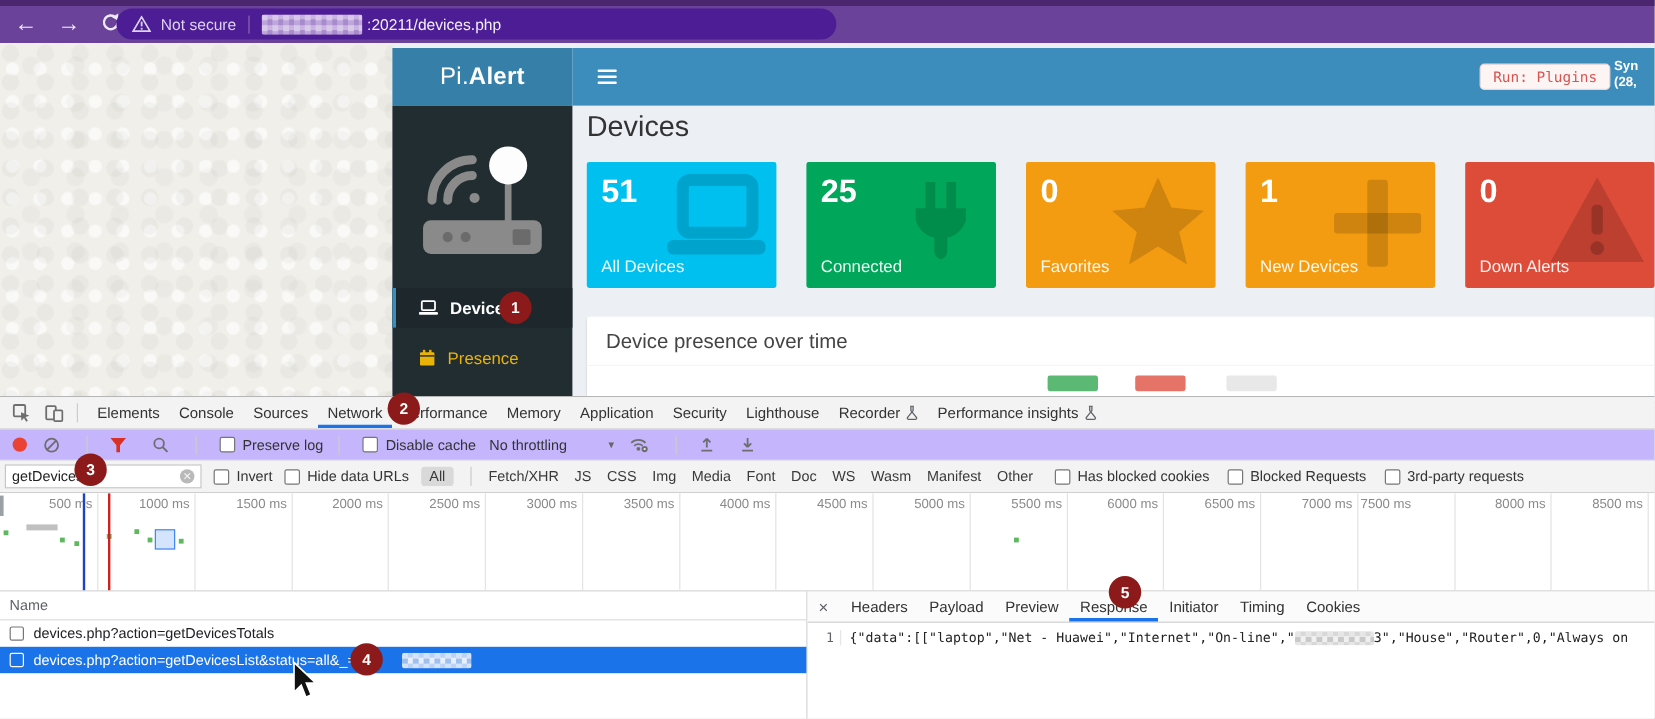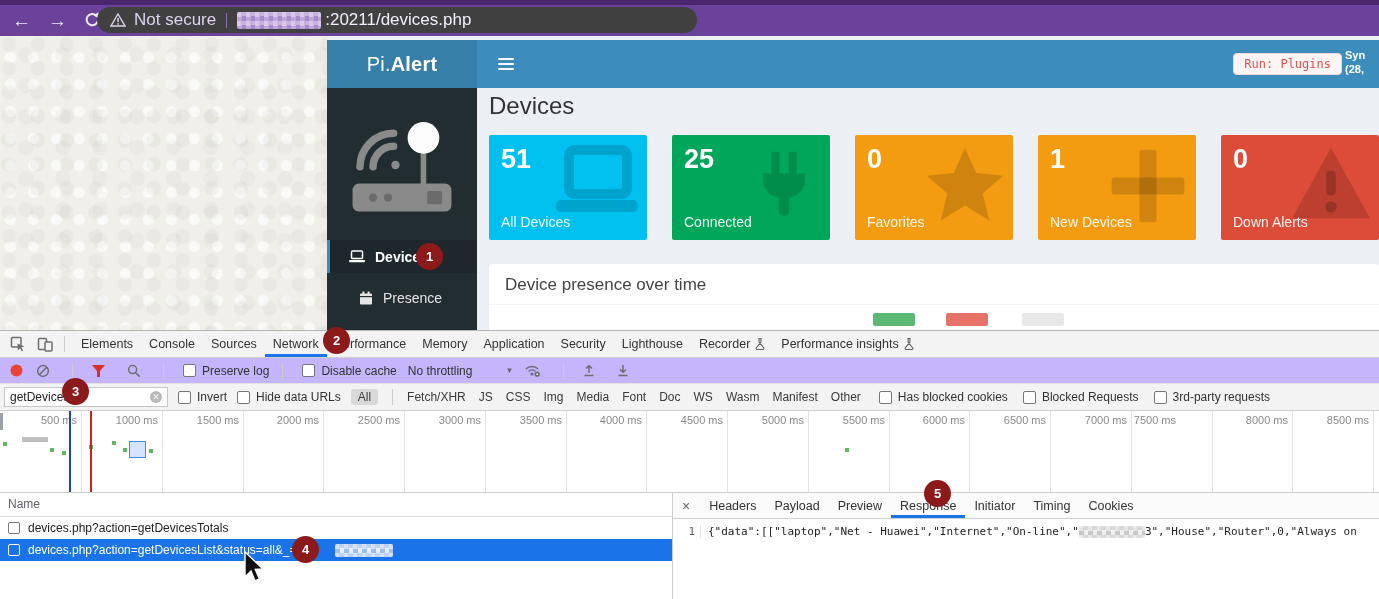--- a/index.html
+++ b/index.html
@@ -4,22 +4,22 @@
 <style>
   html,body{margin:0;padding:0;background:#888;}
   .screen{position:relative;width:1379px;height:599px;overflow:hidden;background:#fff;
           font-family:"Liberation Sans",sans-serif;-webkit-font-smoothing:antialiased;}
 
   
   .browser-bar{position:absolute;left:0;top:0;width:100%;height:36px;background:#6a4299;}
   .bb-strip{position:absolute;left:0;top:0;width:100%;height:5px;background:#49266e;}
   .bb-controls{position:absolute;left:12px;top:5px;height:31px;display:flex;align-items:center;gap:17px;}
   .nav-btn{color:#efeaf7;font-size:19px;line-height:1;cursor:default;}
-  .omnibox{position:absolute;left:97px;top:7px;width:600px;height:26px;border-radius:13px;background:#404040;
-           display:flex;align-items:center;color:#ddd3ee;font-size:17px;}
+  .omnibox{position:absolute;left:97px;top:7px;width:600px;height:26px;border-radius:13px;background:#4c1d95;
+           display:flex;align-items:center;color:#ddd3ee;font-size:13px;}
   .omni-divider{width:1px;height:15px;background:#8a6cb0;margin:0 10px;}
   .url-text{color:#f2eefb;}
 
   
   .mosaic{display:inline-block;border-radius:2px;filter:blur(.6px);
           background-image:conic-gradient(var(--m1) 25%, var(--m2) 0 50%, var(--m3) 0 75%, var(--m4) 0);
           background-size:9px 9px;}
   .mosaic-host{--m1:#c9b2e2;--m2:#a88bcc;--m3:#bfa6da;--m4:#d8c8ea;width:84px;height:17px;}
   .mosaic-row{--m1:#bcd3f5;--m2:#e8f0fe;--m3:#9fc0ee;--m4:#d4e3fa;width:58px;height:13px;vertical-align:middle;}
   .mosaic-resp{--m1:#d8d8d8;--m2:#f0f0f0;--m3:#c9c9c9;--m4:#e6e6e6;width:66px;height:12px;vertical-align:middle;}
@@ -37,22 +37,22 @@
   .logo b{font-weight:bold;}
   .navbar{flex:1;background:#3c8dbc;position:relative;}
   .hamburger{position:absolute;left:21px;top:18px;width:16px;cursor:pointer;}
   .hamburger div{height:2px;background:#fff;margin-bottom:3px;border-radius:1px;}
   .run-plugins{position:absolute;right:37px;top:13px;background:#fdf4f4;color:#d9534f;border:1px solid #efd7d7;
                font-family:"DejaVu Sans Mono",monospace;font-size:12px;padding:3px 10px;border-radius:4px;cursor:pointer;}
   .corner-text{position:absolute;right:-6px;top:8px;color:#fff;font-size:11px;font-weight:bold;line-height:14px;text-align:left;width:40px;}
 
   .sidebar{position:absolute;left:0;top:48px;width:150px;bottom:0;background:#222d32;}
   .router-art{height:152px;display:flex;align-items:center;justify-content:center;}
-  .side-item{height:33px;display:flex;align-items:center;gap:10px;padding-left:32px;
-             color:#e5e5e5;font-size:14px;cursor:pointer;}
+  .side-item{height:33px;display:flex;align-items:center;gap:10px;padding-left:22px;
+             color:#eab308;font-size:14px;cursor:pointer;}
   .side-item.active{background:#1e282c;color:#fff;border-left:3px solid #3c8dbc;padding-left:19px;font-weight:bold;}
   .side-item + .side-item{margin-top:8px;}
 
   .content{position:absolute;left:150px;top:48px;right:0;bottom:0;}
   .page-title{position:absolute;left:12px;top:4px;font-size:24px;font-weight:normal;color:#333;margin:0;}
   .cards{position:absolute;left:12px;top:47px;display:grid;grid-template-columns:repeat(5,158px);gap:25px;}
   .card{height:105px;border-radius:2px;position:relative;color:#fff;overflow:hidden;cursor:pointer;}
   .card-num{font-size:27px;font-weight:bold;padding:9px 0 0 12px;position:relative;z-index:2;}
   .card-label{position:absolute;left:12px;bottom:10px;font-size:14px;color:rgba(255,255,255,.92);z-index:2;}
   .card-icon{position:absolute;right:6px;top:9px;z-index:1;}

